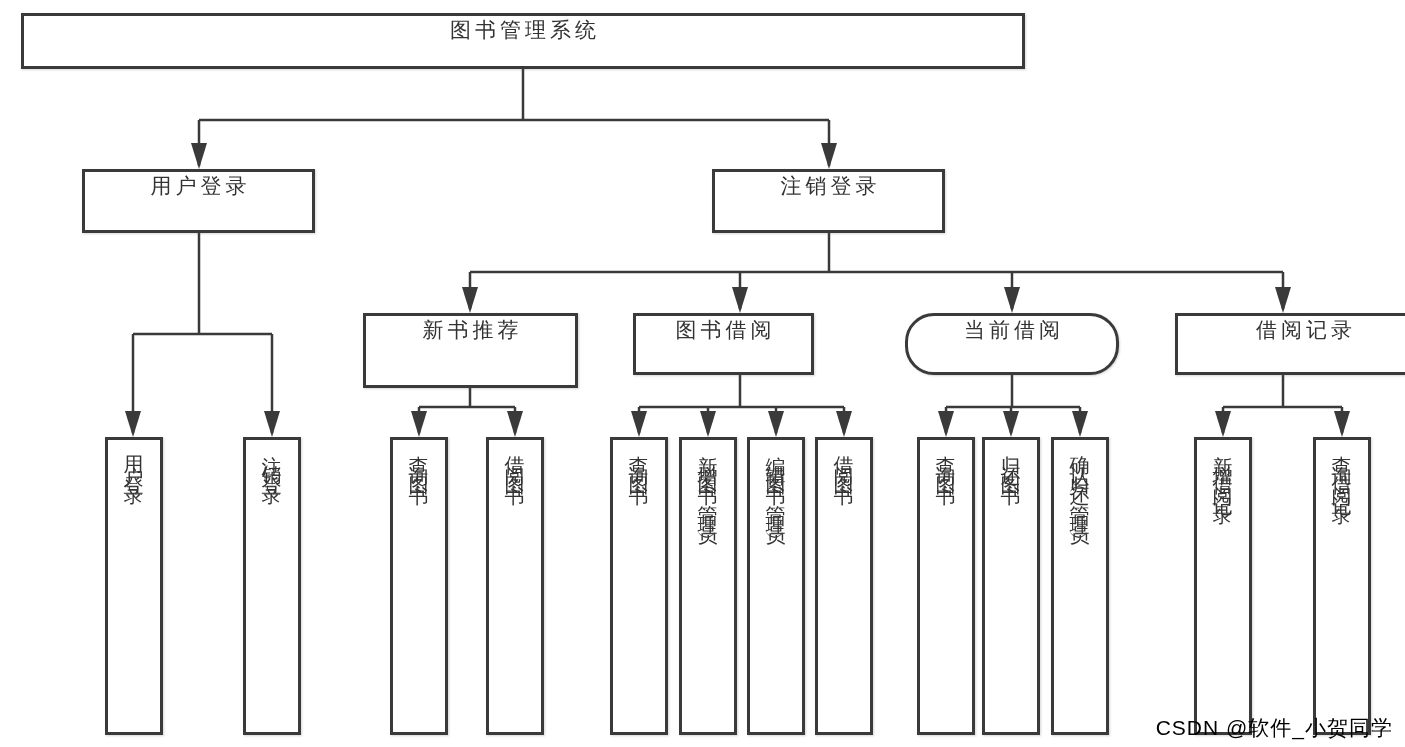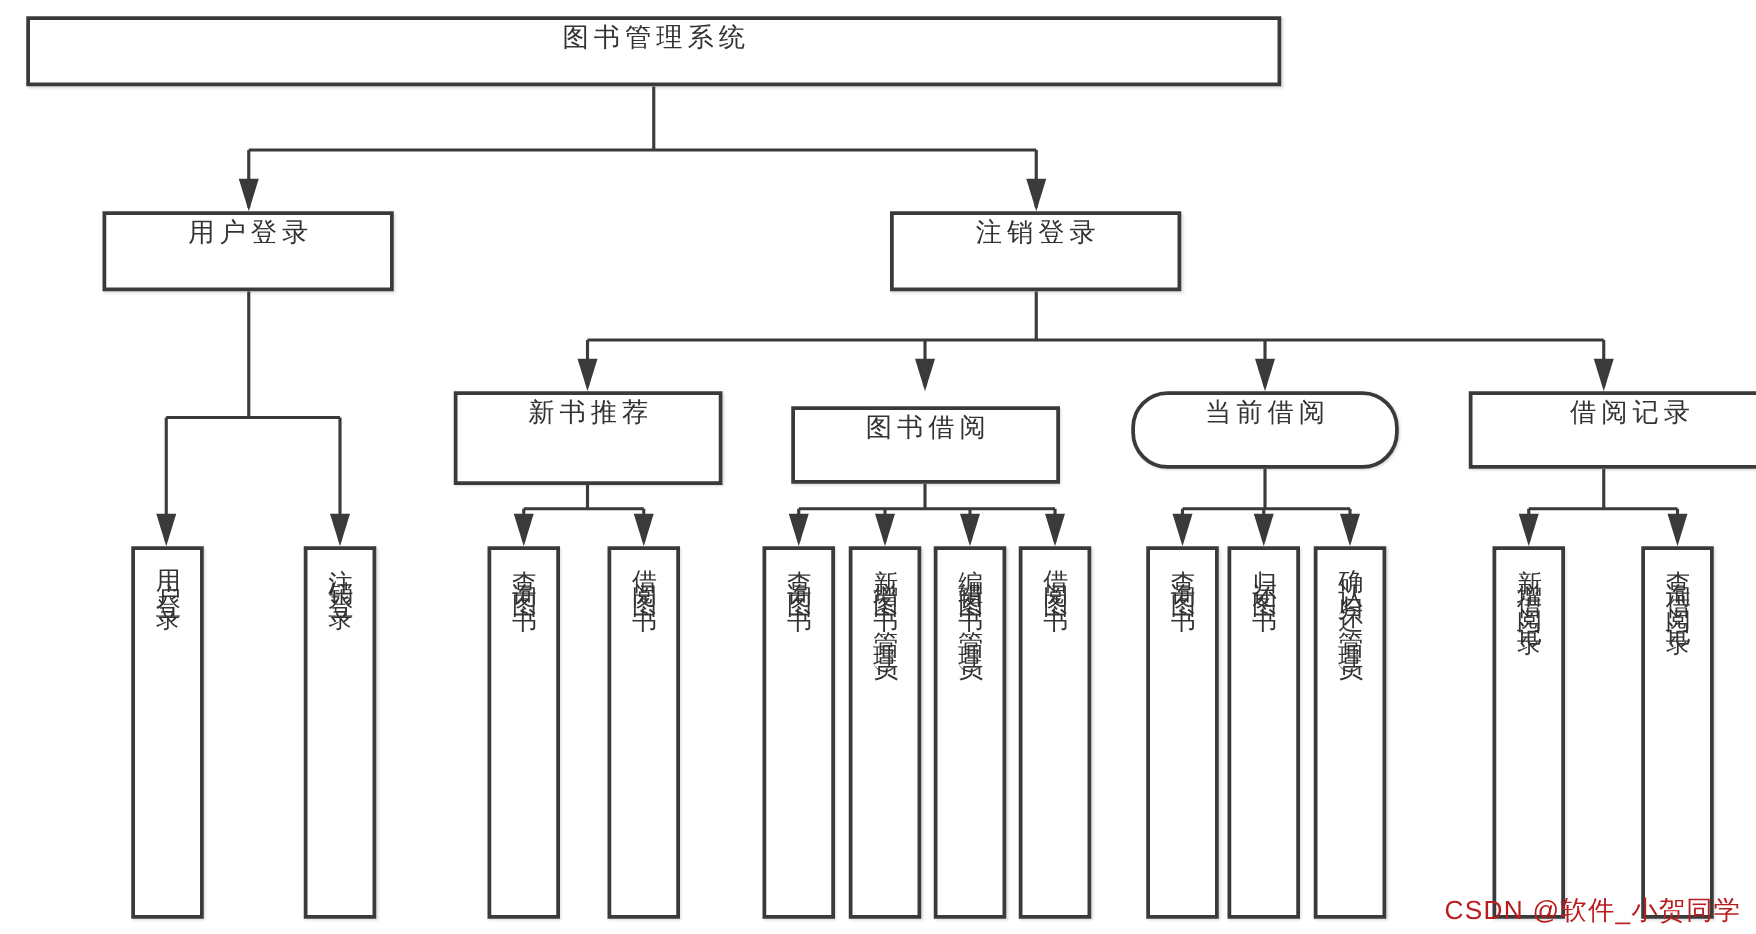--- a/index.html
+++ b/index.html
@@ -47,21 +47,21 @@
     font-size: 20px;
     letter-spacing: 10px;
     line-height: 1;
     white-space: nowrap;
   }
   .watermark {
     position: absolute;
     right: 12px;
     bottom: 5px;
     font-size: 21px;
-    color: #b91c1c;
+    color: #000000;
     letter-spacing: 1px;
     z-index: 3;
     white-space: nowrap;
   }
 </style>
 </head>
 <body>
 
 <div class="canvas">
 
@@ -112,21 +112,21 @@
   <div class="node" style="left:82px; top:169px; width:233px; height:64px;">
     <span class="hlabel">用户登录</span>
   </div>
   <div class="node" style="left:712px; top:169px; width:233px; height:64px;">
     <span class="hlabel">注销登录</span>
   </div>
 
   <div class="node" style="left:363px; top:313px; width:215px; height:75px;">
     <span class="hlabel">新书推荐</span>
   </div>
-  <div class="node" style="left:633px; top:325px; width:215px; height:62px;">
+  <div class="node" style="left:633px; top:313px; width:181px; height:62px;">
     <span class="hlabel">图书借阅</span>
   </div>
   <div class="node" style="left:905px; top:313px; width:214px; height:62px;border-radius:29px;">
     <span class="hlabel">当前借阅</span>
   </div>
   <div class="node" style="left:1175px; top:313px; width:258px; height:62px;">
     <span class="hlabel">借阅记录</span>
   </div>
 
   <div class="node leaf" style="left:105px; top:437px; width:58px; height:298px;">

